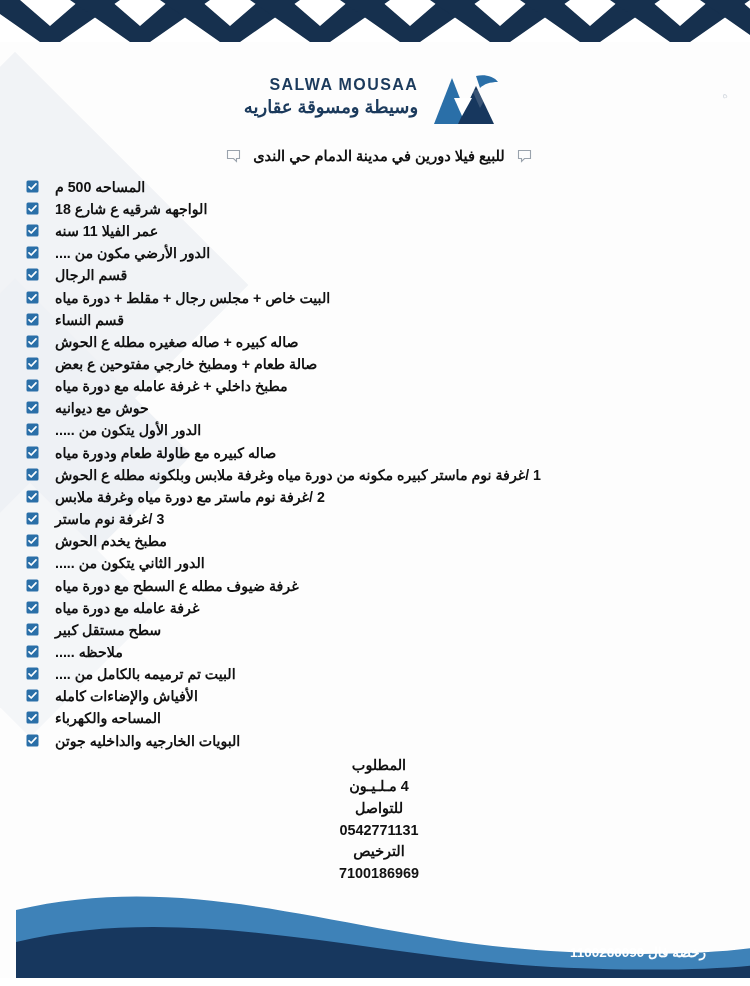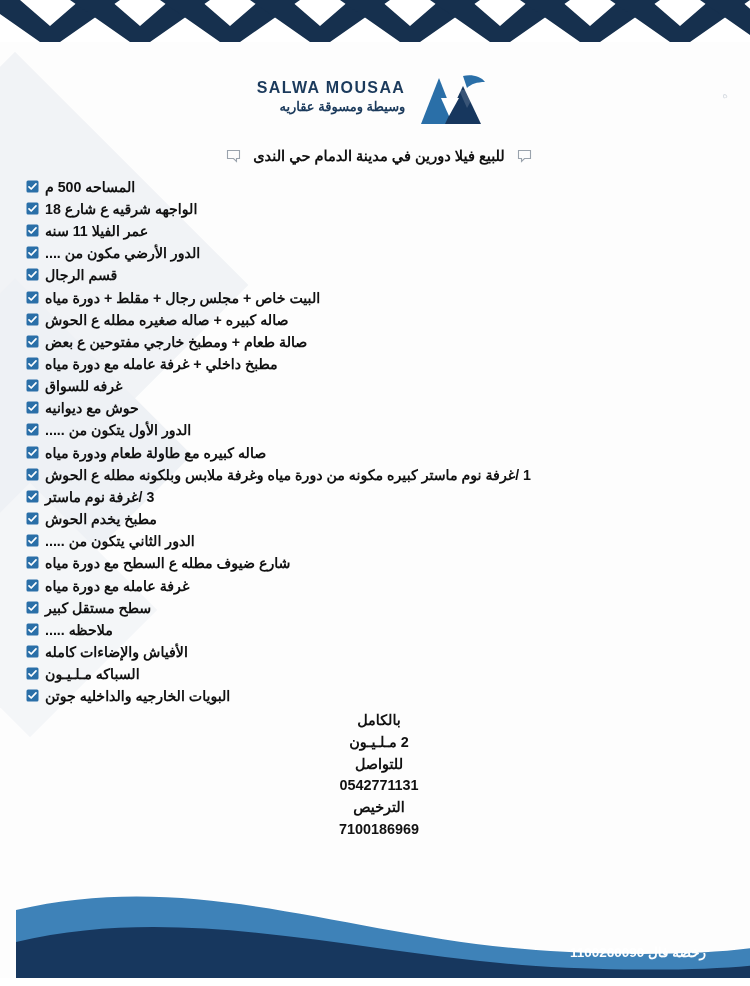--- a/index.html
+++ b/index.html
@@ -60,21 +60,21 @@
   .brand-name {
     font-family: "Liberation Sans", sans-serif;
     font-weight: bold;
     font-size: 16px;
     letter-spacing: 1.4px;
     color: #1b3a5c;
   }
   .brand-sub {
     font-family: "Liberation Sans", sans-serif;
     font-weight: bold;
-    font-size: 13px;
+    font-size: 18px;
     color: #1b3a5c;
     direction: rtl;
     margin-top: 2px;
     letter-spacing: 0.2px;
   }
   .logo-mark { width: 74px; height: 58px; }
 
   
   .corner-mark {
     position: absolute;
@@ -94,21 +94,21 @@
     direction: rtl;
     text-align: right;
     font-family: "Liberation Sans", sans-serif;
     color: #111111;
   }
   .line {
     display: flex;
     flex-direction: row;
     align-items: flex-start;
     justify-content: flex-end;
-    gap: 6px;
+    gap: 16px;
     margin-bottom: 2px;
     font-size: 14.2px;
     font-weight: bold;
     line-height: 1.42;
     white-space: nowrap;
   }
   .line .txt { display: inline-block; }
   .chk {
     flex: 0 0 auto;
     width: 13px;
@@ -267,20 +267,29 @@
     <div class="line">
       <span class="txt">البيت خاص + مجلس رجال + مقلط + دورة مياه</span>
       <span class="chk">
           <svg width="13" height="13" viewBox="0 0 13 13" xmlns="http://www.w3.org/2000/svg">
             <rect x="0.5" y="0.5" width="12" height="12" rx="1.5" fill="#2a6fa8"></rect>
             <path d="M3,6.8 L5.2,9 L10,3.8" fill="none" stroke="#ffffff" stroke-width="1.7" stroke-linecap="round" stroke-linejoin="round"></path>
           </svg>
         </span>
     </div>
     <div class="line">
+      <span class="txt">قسم النساء</span>
+      <span class="chk">
+          <svg width="13" height="13" viewBox="0 0 13 13" xmlns="http://www.w3.org/2000/svg">
+            <rect x="0.5" y="0.5" width="12" height="12" rx="1.5" fill="#2a6fa8"></rect>
+            <path d="M3,6.8 L5.2,9 L10,3.8" fill="none" stroke="#ffffff" stroke-width="1.7" stroke-linecap="round" stroke-linejoin="round"></path>
+          </svg>
+        </span>
+    </div>
+    <div class="line">
       <span class="txt">صاله كبيره + صاله صغيره مطله ع الحوش</span>
       <span class="chk">
           <svg width="13" height="13" viewBox="0 0 13 13" xmlns="http://www.w3.org/2000/svg">
             <rect x="0.5" y="0.5" width="12" height="12" rx="1.5" fill="#2a6fa8"></rect>
             <path d="M3,6.8 L5.2,9 L10,3.8" fill="none" stroke="#ffffff" stroke-width="1.7" stroke-linecap="round" stroke-linejoin="round"></path>
           </svg>
         </span>
     </div>
     <div class="line">
       <span class="txt">صالة طعام + ومطبخ خارجي مفتوحين ع بعض</span>
@@ -294,29 +303,20 @@
     <div class="line">
       <span class="txt">مطبخ داخلي + غرفة عامله مع دورة مياه</span>
       <span class="chk">
           <svg width="13" height="13" viewBox="0 0 13 13" xmlns="http://www.w3.org/2000/svg">
             <rect x="0.5" y="0.5" width="12" height="12" rx="1.5" fill="#2a6fa8"></rect>
             <path d="M3,6.8 L5.2,9 L10,3.8" fill="none" stroke="#ffffff" stroke-width="1.7" stroke-linecap="round" stroke-linejoin="round"></path>
           </svg>
         </span>
     </div>
     <div class="line">
-      <span class="txt">غرفه للسواق</span>
-      <span class="chk">
-          <svg width="13" height="13" viewBox="0 0 13 13" xmlns="http://www.w3.org/2000/svg">
-            <rect x="0.5" y="0.5" width="12" height="12" rx="1.5" fill="#2a6fa8"></rect>
-            <path d="M3,6.8 L5.2,9 L10,3.8" fill="none" stroke="#ffffff" stroke-width="1.7" stroke-linecap="round" stroke-linejoin="round"></path>
-          </svg>
-        </span>
-    </div>
-    <div class="line">
       <span class="txt">حوش مع ديوانيه</span>
       <span class="chk">
           <svg width="13" height="13" viewBox="0 0 13 13" xmlns="http://www.w3.org/2000/svg">
             <rect x="0.5" y="0.5" width="12" height="12" rx="1.5" fill="#2a6fa8"></rect>
             <path d="M3,6.8 L5.2,9 L10,3.8" fill="none" stroke="#ffffff" stroke-width="1.7" stroke-linecap="round" stroke-linejoin="round"></path>
           </svg>
         </span>
     </div>
     <div class="line">
       <span class="txt">الدور الأول يتكون من .....</span>
@@ -339,20 +339,29 @@
     <div class="line">
       <span class="txt">1 /غرفة نوم ماستر كبيره مكونه من دورة مياه وغرفة ملابس وبلكونه مطله ع الحوش</span>
       <span class="chk">
           <svg width="13" height="13" viewBox="0 0 13 13" xmlns="http://www.w3.org/2000/svg">
             <rect x="0.5" y="0.5" width="12" height="12" rx="1.5" fill="#2a6fa8"></rect>
             <path d="M3,6.8 L5.2,9 L10,3.8" fill="none" stroke="#ffffff" stroke-width="1.7" stroke-linecap="round" stroke-linejoin="round"></path>
           </svg>
         </span>
     </div>
     <div class="line">
+      <span class="txt">2 /غرفة نوم ماستر  مع دورة مياه وغرفة ملابس</span>
+      <span class="chk">
+          <svg width="13" height="13" viewBox="0 0 13 13" xmlns="http://www.w3.org/2000/svg">
+            <rect x="0.5" y="0.5" width="12" height="12" rx="1.5" fill="#2a6fa8"></rect>
+            <path d="M3,6.8 L5.2,9 L10,3.8" fill="none" stroke="#ffffff" stroke-width="1.7" stroke-linecap="round" stroke-linejoin="round"></path>
+          </svg>
+        </span>
+    </div>
+    <div class="line">
       <span class="txt">3 /غرفة نوم ماستر</span>
       <span class="chk">
           <svg width="13" height="13" viewBox="0 0 13 13" xmlns="http://www.w3.org/2000/svg">
             <rect x="0.5" y="0.5" width="12" height="12" rx="1.5" fill="#2a6fa8"></rect>
             <path d="M3,6.8 L5.2,9 L10,3.8" fill="none" stroke="#ffffff" stroke-width="1.7" stroke-linecap="round" stroke-linejoin="round"></path>
           </svg>
         </span>
     </div>
     <div class="line">
       <span class="txt">مطبخ يخدم الحوش</span>
@@ -366,21 +375,21 @@
     <div class="line">
       <span class="txt">الدور الثاني يتكون من .....</span>
       <span class="chk">
           <svg width="13" height="13" viewBox="0 0 13 13" xmlns="http://www.w3.org/2000/svg">
             <rect x="0.5" y="0.5" width="12" height="12" rx="1.5" fill="#2a6fa8"></rect>
             <path d="M3,6.8 L5.2,9 L10,3.8" fill="none" stroke="#ffffff" stroke-width="1.7" stroke-linecap="round" stroke-linejoin="round"></path>
           </svg>
         </span>
     </div>
     <div class="line">
-      <span class="txt">شارع ضيوف مطله ع السطح مع دورة مياه</span>
+      <span class="txt">غرفة ضيوف مطله ع السطح مع دورة مياه</span>
       <span class="chk">
           <svg width="13" height="13" viewBox="0 0 13 13" xmlns="http://www.w3.org/2000/svg">
             <rect x="0.5" y="0.5" width="12" height="12" rx="1.5" fill="#2a6fa8"></rect>
             <path d="M3,6.8 L5.2,9 L10,3.8" fill="none" stroke="#ffffff" stroke-width="1.7" stroke-linecap="round" stroke-linejoin="round"></path>
           </svg>
         </span>
     </div>
     <div class="line">
       <span class="txt">غرفة عامله مع دورة مياه</span>
       <span class="chk">
@@ -402,49 +411,58 @@
     <div class="line">
       <span class="txt">ملاحظه .....</span>
       <span class="chk">
           <svg width="13" height="13" viewBox="0 0 13 13" xmlns="http://www.w3.org/2000/svg">
             <rect x="0.5" y="0.5" width="12" height="12" rx="1.5" fill="#2a6fa8"></rect>
             <path d="M3,6.8 L5.2,9 L10,3.8" fill="none" stroke="#ffffff" stroke-width="1.7" stroke-linecap="round" stroke-linejoin="round"></path>
           </svg>
         </span>
     </div>
     <div class="line">
+      <span class="txt">البيت تم ترميمه بالكامل من  ....</span>
+      <span class="chk">
+          <svg width="13" height="13" viewBox="0 0 13 13" xmlns="http://www.w3.org/2000/svg">
+            <rect x="0.5" y="0.5" width="12" height="12" rx="1.5" fill="#2a6fa8"></rect>
+            <path d="M3,6.8 L5.2,9 L10,3.8" fill="none" stroke="#ffffff" stroke-width="1.7" stroke-linecap="round" stroke-linejoin="round"></path>
+          </svg>
+        </span>
+    </div>
+    <div class="line">
       <span class="txt">الأفياش والإضاءات كامله</span>
       <span class="chk">
           <svg width="13" height="13" viewBox="0 0 13 13" xmlns="http://www.w3.org/2000/svg">
             <rect x="0.5" y="0.5" width="12" height="12" rx="1.5" fill="#2a6fa8"></rect>
             <path d="M3,6.8 L5.2,9 L10,3.8" fill="none" stroke="#ffffff" stroke-width="1.7" stroke-linecap="round" stroke-linejoin="round"></path>
           </svg>
         </span>
     </div>
     <div class="line">
-      <span class="txt">السباكه مـلـيـون</span>
+      <span class="txt">المساحه والكهرباء</span>
       <span class="chk">
           <svg width="13" height="13" viewBox="0 0 13 13" xmlns="http://www.w3.org/2000/svg">
             <rect x="0.5" y="0.5" width="12" height="12" rx="1.5" fill="#2a6fa8"></rect>
             <path d="M3,6.8 L5.2,9 L10,3.8" fill="none" stroke="#ffffff" stroke-width="1.7" stroke-linecap="round" stroke-linejoin="round"></path>
           </svg>
         </span>
     </div>
     <div class="line">
       <span class="txt">البويات الخارجيه والداخليه جوتن</span>
       <span class="chk">
           <svg width="13" height="13" viewBox="0 0 13 13" xmlns="http://www.w3.org/2000/svg">
             <rect x="0.5" y="0.5" width="12" height="12" rx="1.5" fill="#2a6fa8"></rect>
             <path d="M3,6.8 L5.2,9 L10,3.8" fill="none" stroke="#ffffff" stroke-width="1.7" stroke-linecap="round" stroke-linejoin="round"></path>
           </svg>
         </span>
     </div>
 
-    <div class="plain" style="margin-top:4px;">بالكامل</div>
-    <div class="plain spaced">2 مـلـيـون</div>
+    <div class="plain" style="margin-top:4px;">المطلوب</div>
+    <div class="plain spaced">4 مـلـيـون</div>
     <div class="plain">للتواصل</div>
     <div class="plain">0542771131</div>
     <div class="plain">الترخيص</div>
     <div class="plain">7100186969</div>
   </div>
 
   <div class="bottom">
     <svg width="750" height="120" viewBox="0 0 750 120" xmlns="http://www.w3.org/2000/svg" aria-hidden="true">
       <path d="M0,52 C180,10 330,78 520,92 C620,99 700,96 750,88 L750,120 L0,120 Z" fill="#3e82b8"></path>
       <path d="M0,84 C170,44 340,96 520,108 C620,114 700,112 750,106 L750,120 L0,120 Z" fill="#17375e"></path>

